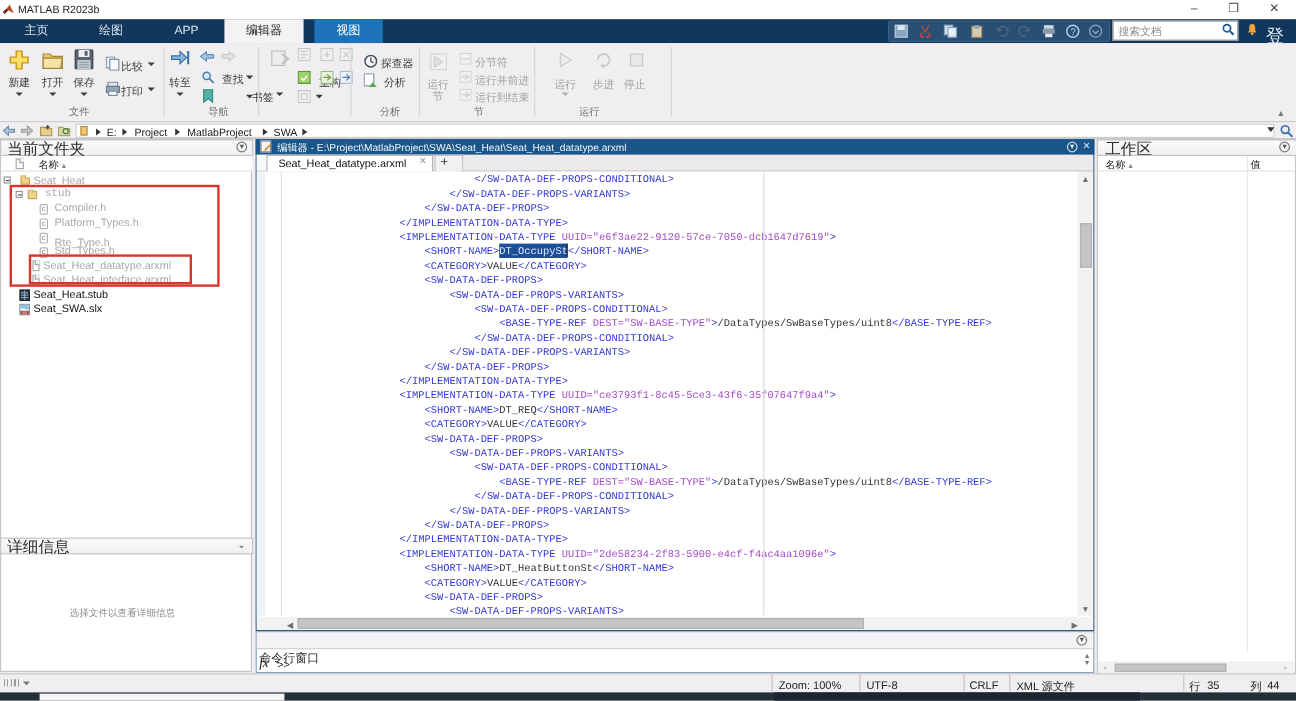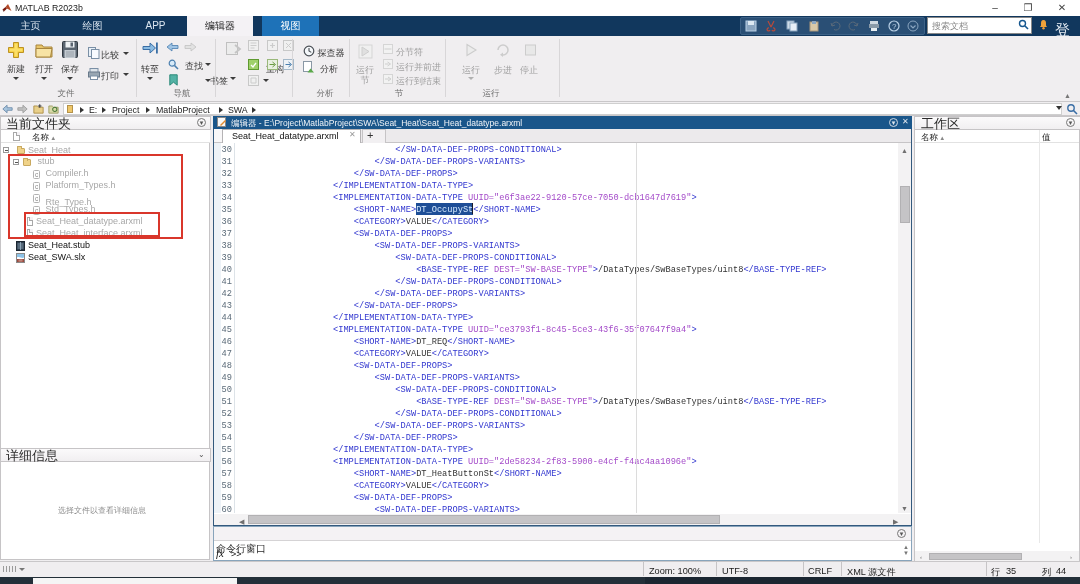--- a/index.html
+++ b/index.html
@@ -326,21 +326,21 @@
 <div class="abs circbtn" style="left:197px;top:118px;">▾</div>
 <div class="abs" style="left:1px;top:130px;width:209px;height:13px;background:#fff;border-bottom:1px solid #e2e2e2;"></div>
 <div class="abs pfile" style="left:13px;top:132px;"></div>
 <div class="abs" style="left:32px;top:131.5px;font-size:8.5px;color:#222;">名称 <span style="color:#888;font-size:7px;">▴</span></div>
 <div class="abs" id="tree" style="left:0;top:0;width:1080px;height:584px;pointer-events:none;">
     <div class="abs trow" style="top: 144.5px;">
       <span class="texp" style="left:3px;top:2.8px;"></span>
       <span class="folder" style="left:16.5px;top:3px;"></span>
       <span style="position:absolute;left:28px;top:0;">Seat_Heat</span>
     </div>
-    <div class="abs trow" style="top: 156.4px;">
+    <div class="abs trow" style="top: 156.4px; font-family: Liberation Mono, monospace;">
       <span class="texp" style="left:13px;top:2.8px;"></span>
       <span class="folder" style="left:22.5px;top:3px;"></span>
       <span style="position:absolute;left:37.5px;top:0;">stub</span>
     </div>
     <div class="abs trow" style="top: 168.3px;">
       <span class="cfile" style="left:33px;top:1.5px;">c</span>
       <span style="position:absolute;left:45.5px;top:0;">Compiler.h</span>
     </div>
     <div class="abs trow" style="top: 180.2px;">
       <span class="cfile" style="left:33px;top:1.5px;">c</span>
@@ -398,52 +398,20 @@
 
 <div class="abs" style="left:214px;top:129px;width:697px;height:14px;background:#eceaec;border-bottom:1px solid #c6c4c6;"></div>
 <div class="abs" style="left:214px;top:129px;width:8px;height:13px;background:#f8f7f8;"></div>
 <div class="abs" style="left:222px;top:129px;width:139px;height:14px;background:#fff;border:1px solid #b5b3b5;border-bottom:none;"></div>
 <div class="abs" style="left:232px;top:130.5px;font-size:9px;color:#111;">Seat_Heat_datatype.arxml</div>
 <div class="abs" style="left:349px;top:130px;font-size:8px;color:#999;">✕</div>
 <div class="abs" style="left:362px;top:129px;width:24px;height:14px;background:#f2f0f2;border:1px solid #c6c4c6;border-bottom:none;"></div>
 <div class="abs" style="left:367px;top:129px;font-size:11px;color:#333;">+</div>
 
 <div class="abs" id="codearea">
-    <div id="gutter">30
-31
-32
-33
-34
-35
-36
-37
-38
-39
-40
-41
-42
-43
-44
-45
-46
-47
-48
-49
-50
-51
-52
-53
-54
-55
-56
-57
-58
-59
-60
-</div>
     <div id="code">            <span class="tg">&lt;/SW-DATA-DEF-PROPS-CONDITIONAL&gt;</span>
         <span class="tg">&lt;/SW-DATA-DEF-PROPS-VARIANTS&gt;</span>
     <span class="tg">&lt;/SW-DATA-DEF-PROPS&gt;</span>
 <span class="tg">&lt;/IMPLEMENTATION-DATA-TYPE&gt;</span>
 <span class="tg">&lt;IMPLEMENTATION-DATA-TYPE </span><span class="at">UUID="e6f3ae22-9120-57ce-7050-dcb1647d7619"</span><span class="tg">&gt;</span>
     <span class="tg">&lt;SHORT-NAME&gt;</span><span class="sel">DT_OccupySt</span><span class="tg">&lt;/SHORT-NAME&gt;</span>
     <span class="tg">&lt;CATEGORY&gt;</span>VALUE<span class="tg">&lt;/CATEGORY&gt;</span>
     <span class="tg">&lt;SW-DATA-DEF-PROPS&gt;</span>
         <span class="tg">&lt;SW-DATA-DEF-PROPS-VARIANTS&gt;</span>
             <span class="tg">&lt;SW-DATA-DEF-PROPS-CONDITIONAL&gt;</span>

